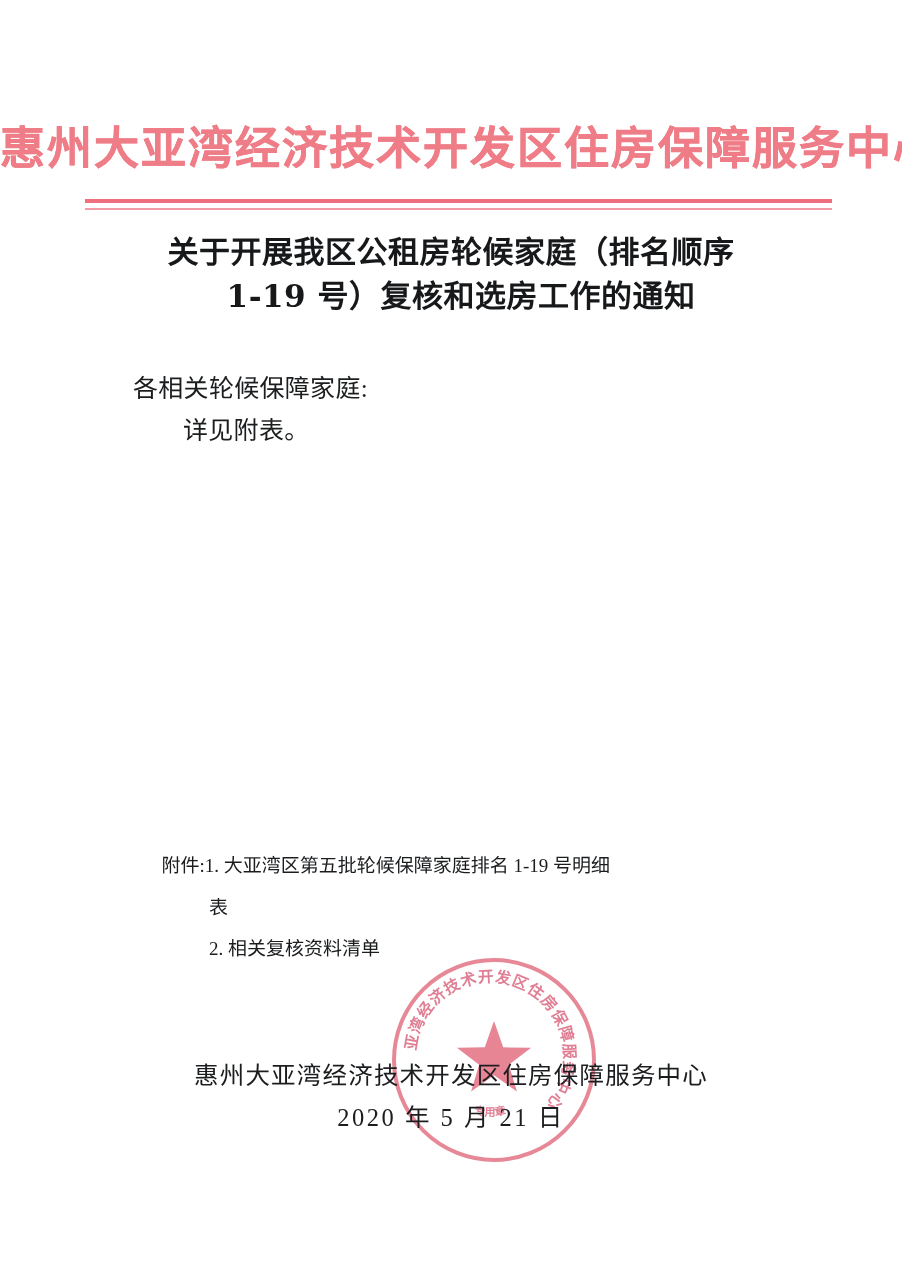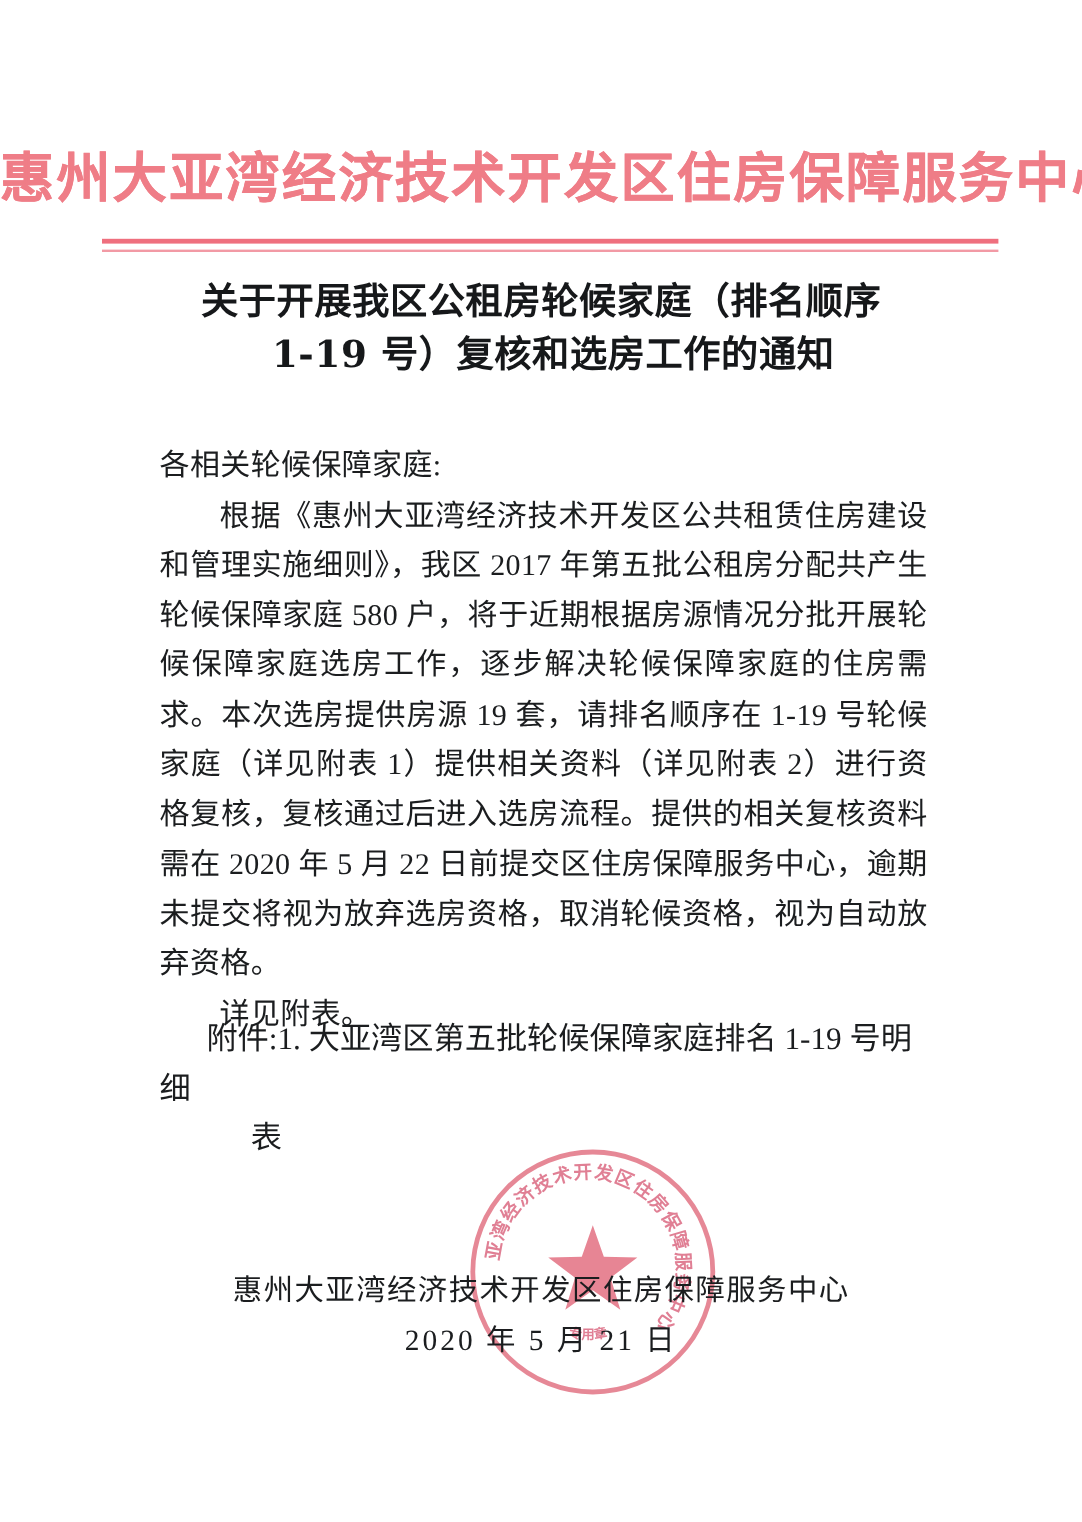--- a/index.html
+++ b/index.html
@@ -90,21 +90,21 @@
     text-justify: inter-character;
   }
   .para-tight { margin: 0; text-indent: 2em; }
 
   
   .attach-block {
     position: absolute;
     left: 133px;
     top: 845px;
     width: 640px;
-    font-size: 26px;
+    font-size: 19px;
     line-height: 41.5px;
     color: #1b1d1f;
   }
   .attach-first { margin: 0; text-indent: 1.5em; }
   .attach-cont  { margin: 0; padding-left: 76px; }
   .attach-item  { margin: 0; padding-left: 76px; }
 
   
   .signature {
     position: absolute;
@@ -160,27 +160,27 @@
   <div class="rule-wrap rule-thick"></div>
   <div class="rule-wrap rule-thin"></div>
 
   <div class="doc-title">
     <span class="line1">关于开展我区公租房轮候家庭（排名顺序</span>
     <span class="line2">1-19 号）复核和选房工作的通知</span>
   </div>
 
   <div class="body-block">
     <p class="salutation">各相关轮候保障家庭:</p>
-    <p class="para">根据《惠州大亚湾经济技术开发区公共租赁住房建设和管理实施细则》，我区 2017 年第五批公租房分配共产生轮候保障家庭 580 户，将于近期根据房源情况分批开展轮候保障家庭选房工作，逐步解决轮候保障家庭的住房需求。本次选房提供房源 19 套，请排名顺序在 1-19 号轮候家庭（详见附表 1）提供相关资料（详见附表 2）进行资格复核，复核通过后进入选房流程。提供的相关复核资料需在 2020 年 5 月 22 日前提交区住房保障服务中心，逾期未提交将视为放弃选房资格，取消轮候资格，视为自动放弃资格。</p>
     <p class="para-tight">详见附表。</p>
   </div>
 
   <div class="attach-block">
     <p class="attach-first"><span>附件:</span><span>1. 大亚湾区第五批轮候保障家庭排名 1-19 号明细</span></p>
     <p class="attach-cont">表</p>
+    <p class="attach-item">2. 相关复核资料清单</p>
   </div>
 
   <div class="seal">
     <svg class="seal-svg" width="188" height="188" viewBox="0 0 188 188">
       <defs>
         <path id="ringPath" d="M 94,94 m -74,0 a 74,74 0 1,1 148,0 a 74,74 0 1,1 -148,0"></path>
         <path id="ringPathBottom" d="M 94,94 m -60,0 a 60,60 0 0,0 120,0"></path>
       </defs>
       <text class="seal-ring-text">
         <textPath href="#ringPath" startOffset="26%" text-anchor="middle">惠州大亚湾经济技术开发区住房保障服务中心</textPath>

